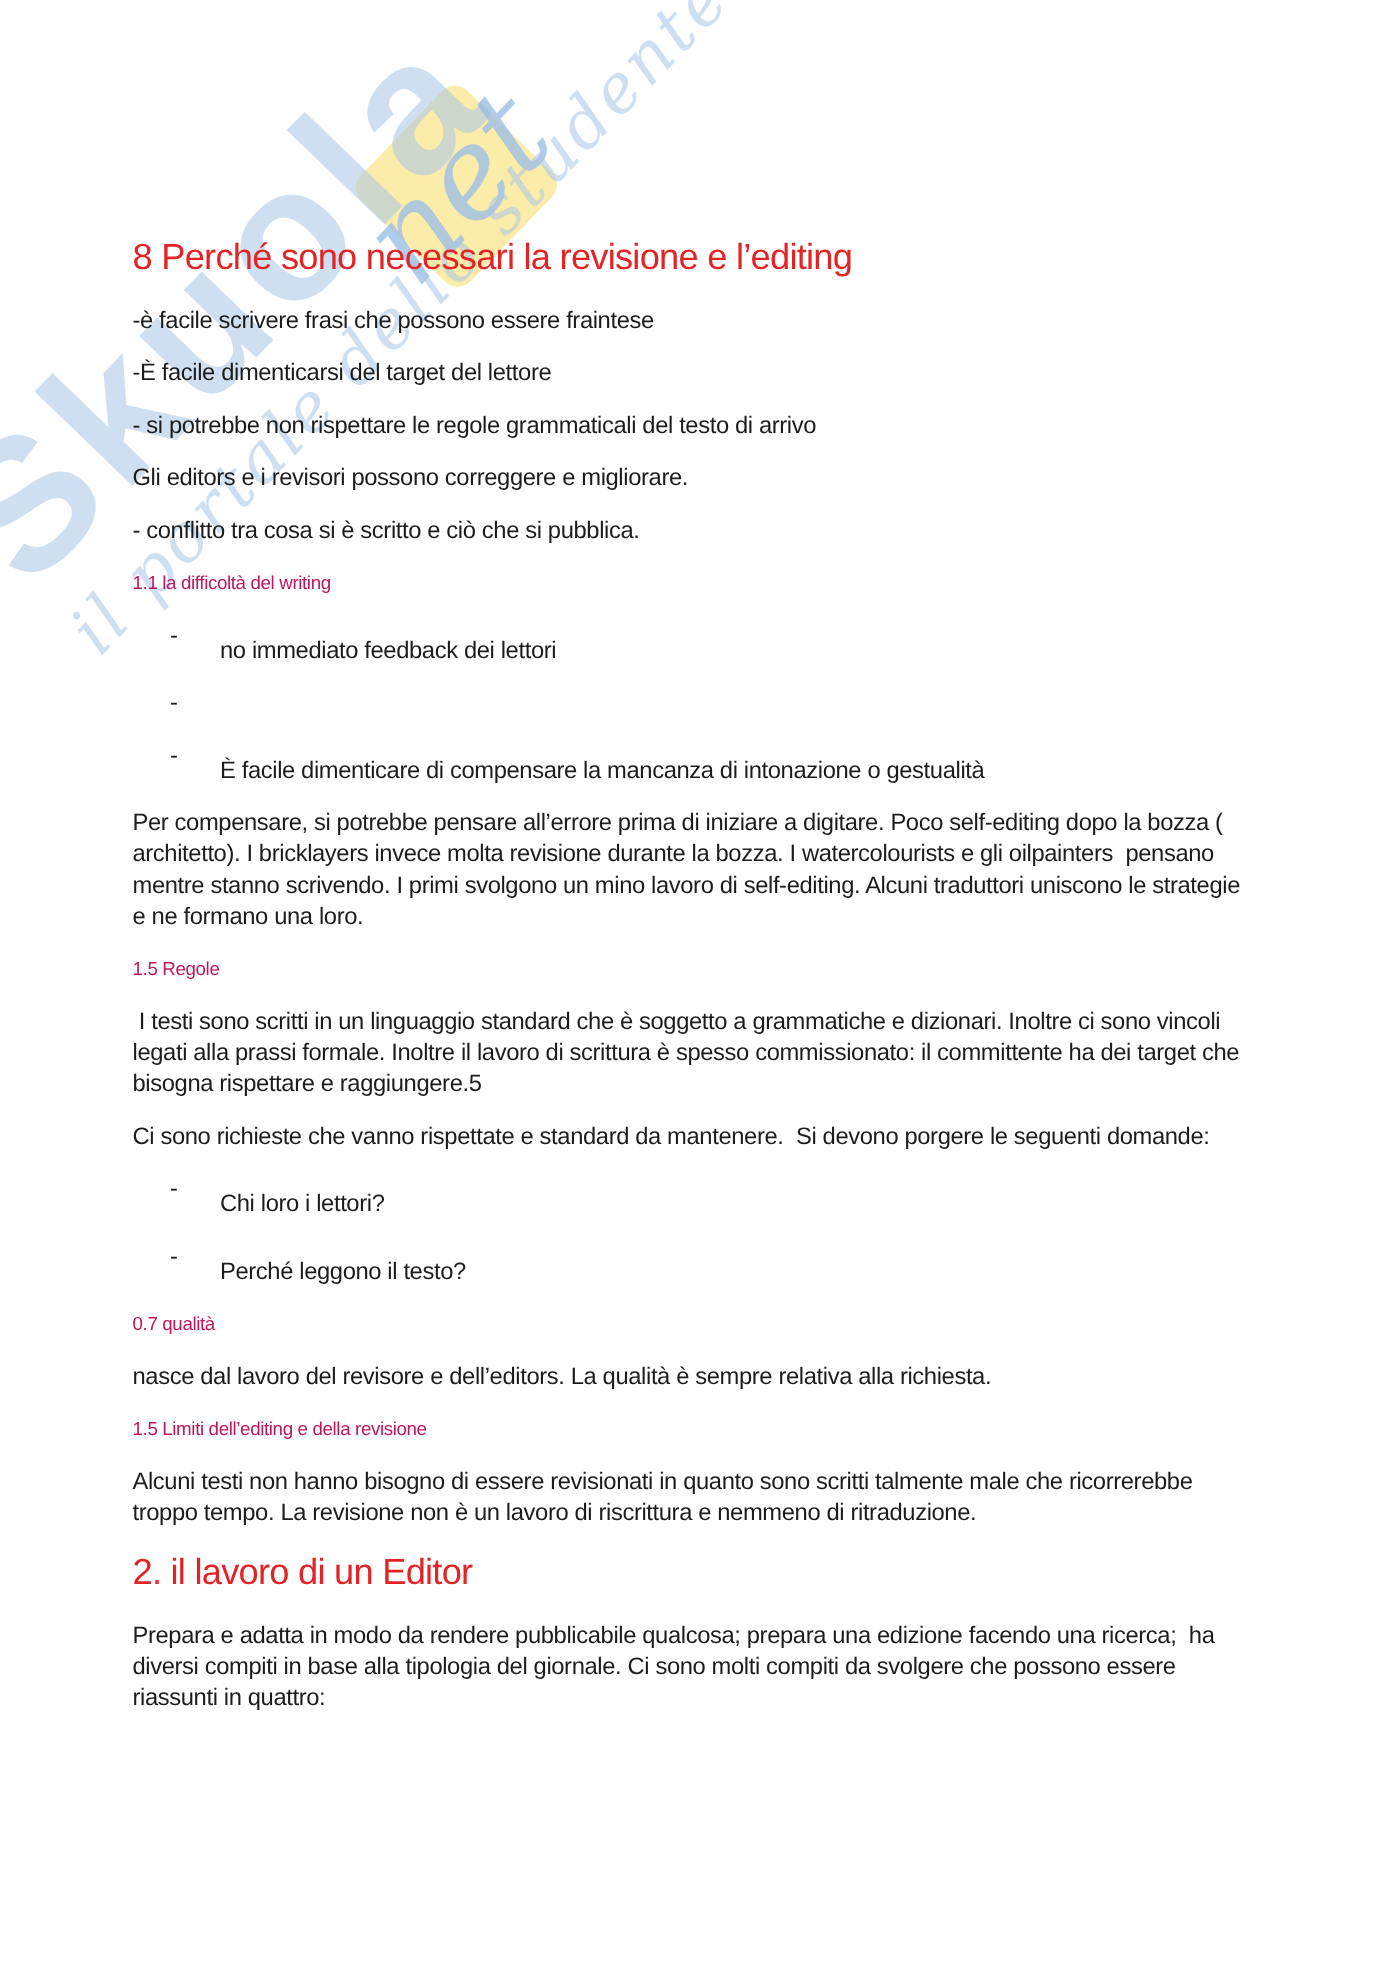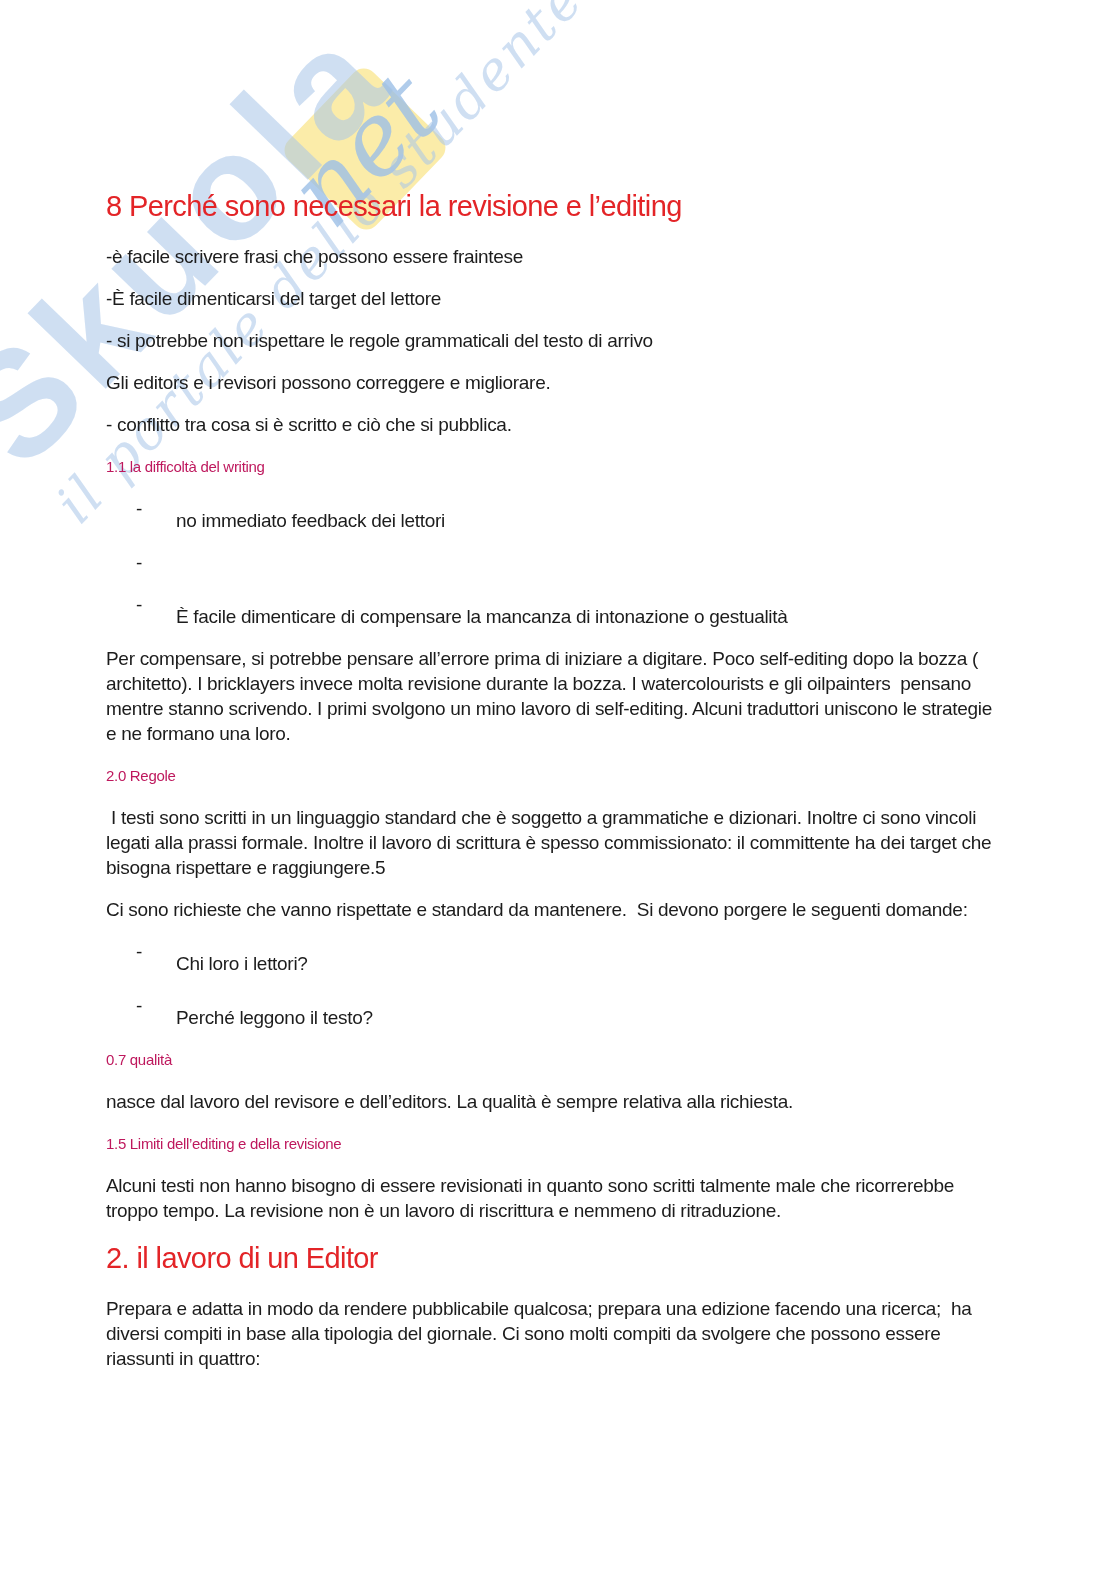--- a/index.html
+++ b/index.html
@@ -135,21 +135,21 @@
     <div class="li">
       <span class="dash">-</span>
     </div>
     <div class="li">
       <span class="dash">-</span>
       <span class="li-text">È facile dimenticare di compensare la mancanza di intonazione o gestualità</span>
     </div>
 
     <p>Per compensare, si potrebbe pensare all’errore prima di iniziare a digitare. Poco self-editing dopo la bozza ( architetto). I bricklayers invece molta revisione durante la bozza. I watercolourists e gli oilpainters  pensano mentre stanno scrivendo. I primi svolgono un mino lavoro di self-editing. Alcuni traduttori uniscono le strategie e ne formano una loro.</p>
 
-    <h3>2.0 Regole</h3>
+    <h3>1.5 Regole</h3>
     <p> I testi sono scritti in un linguaggio standard che è soggetto a grammatiche e dizionari. Inoltre ci sono vincoli legati alla prassi formale. Inoltre il lavoro di scrittura è spesso commissionato: il committente ha dei target che bisogna rispettare e raggiungere.5</p>
 
     <p>Ci sono richieste che vanno rispettate e standard da mantenere.  Si devono porgere le seguenti domande:</p>
 
     <div class="li">
       <span class="dash">-</span>
       <span class="li-text">Chi loro i lettori?</span>
     </div>
     <div class="li">
       <span class="dash">-</span>

